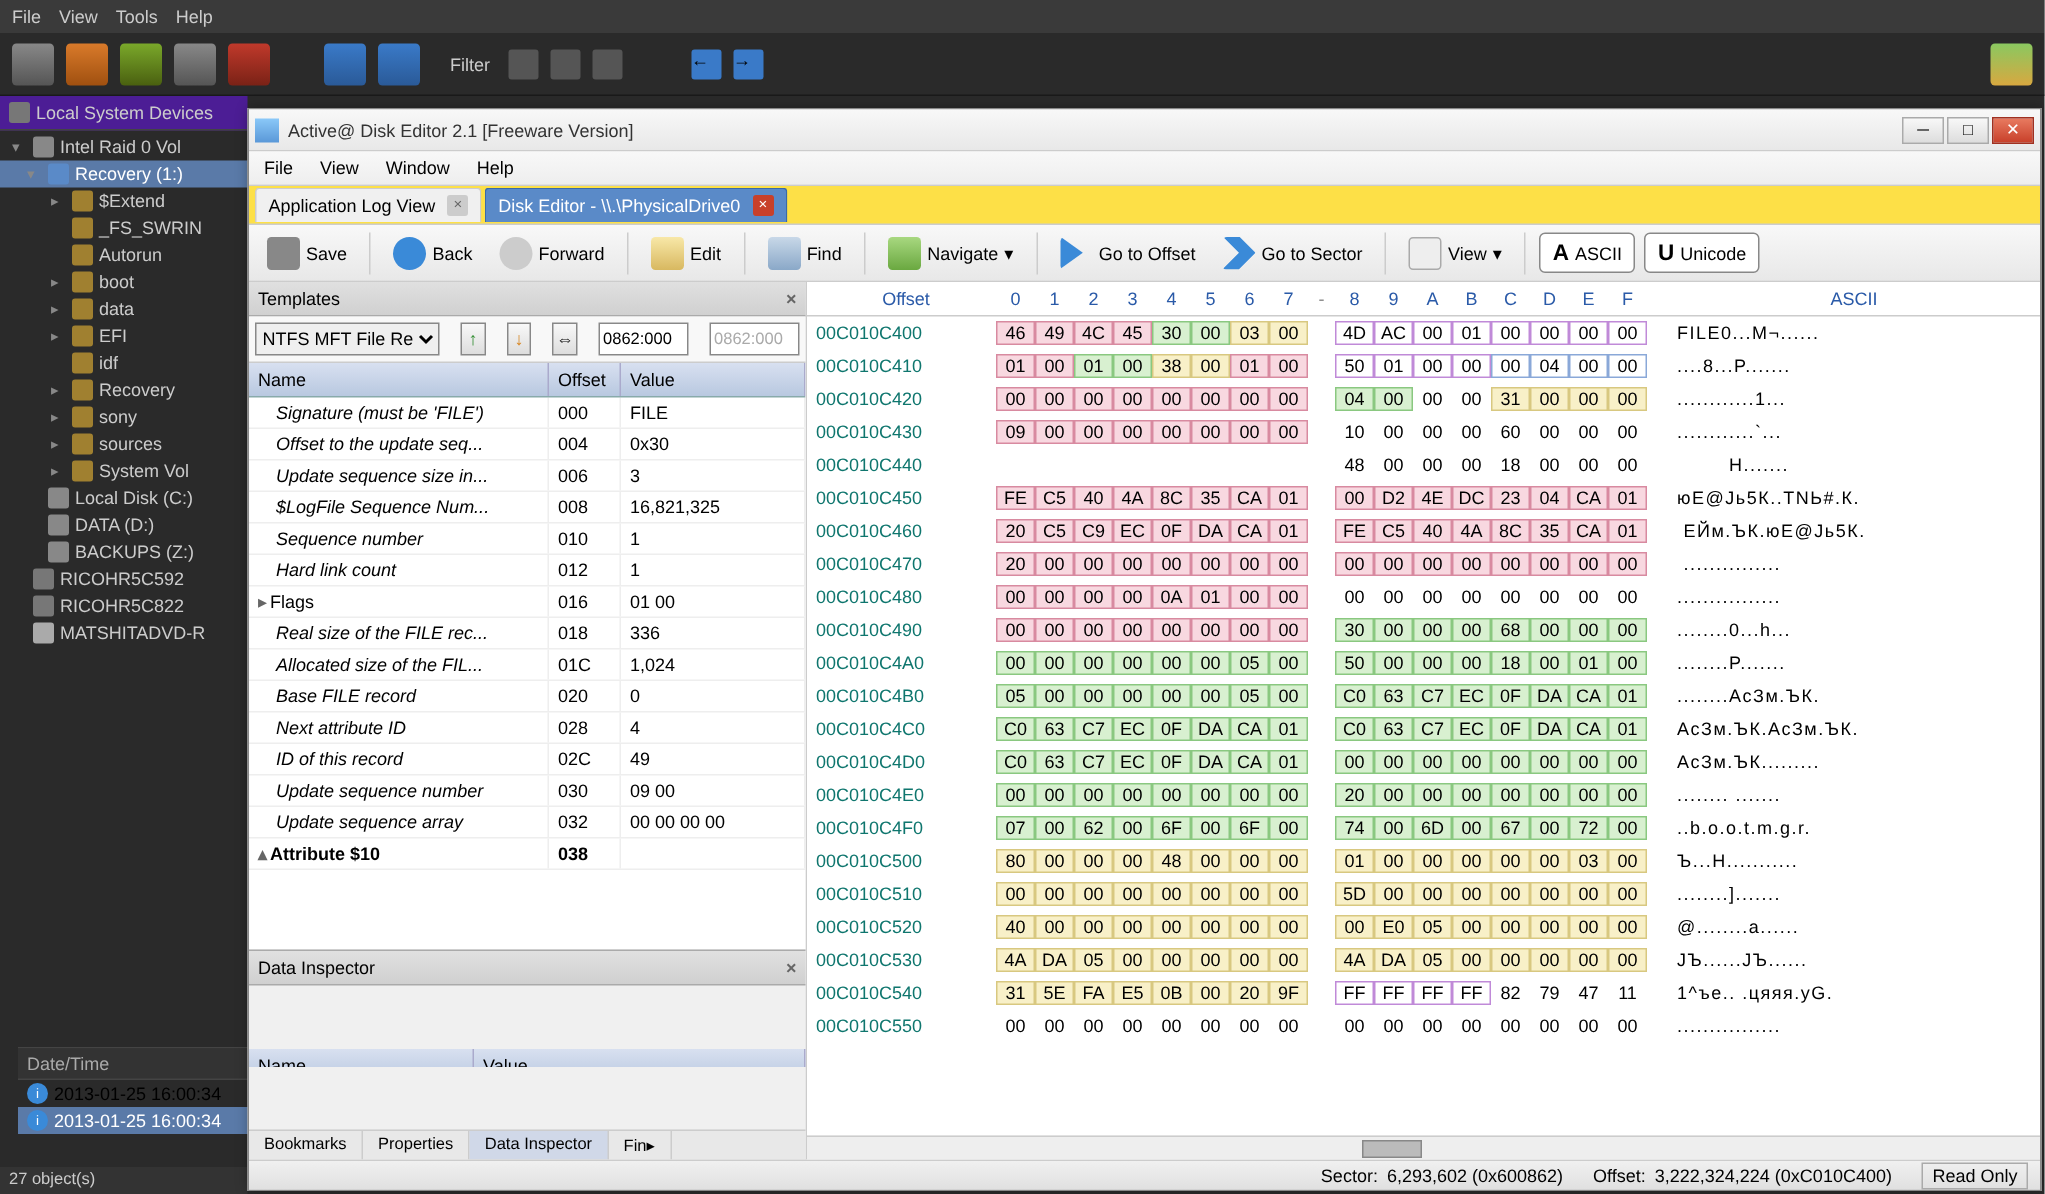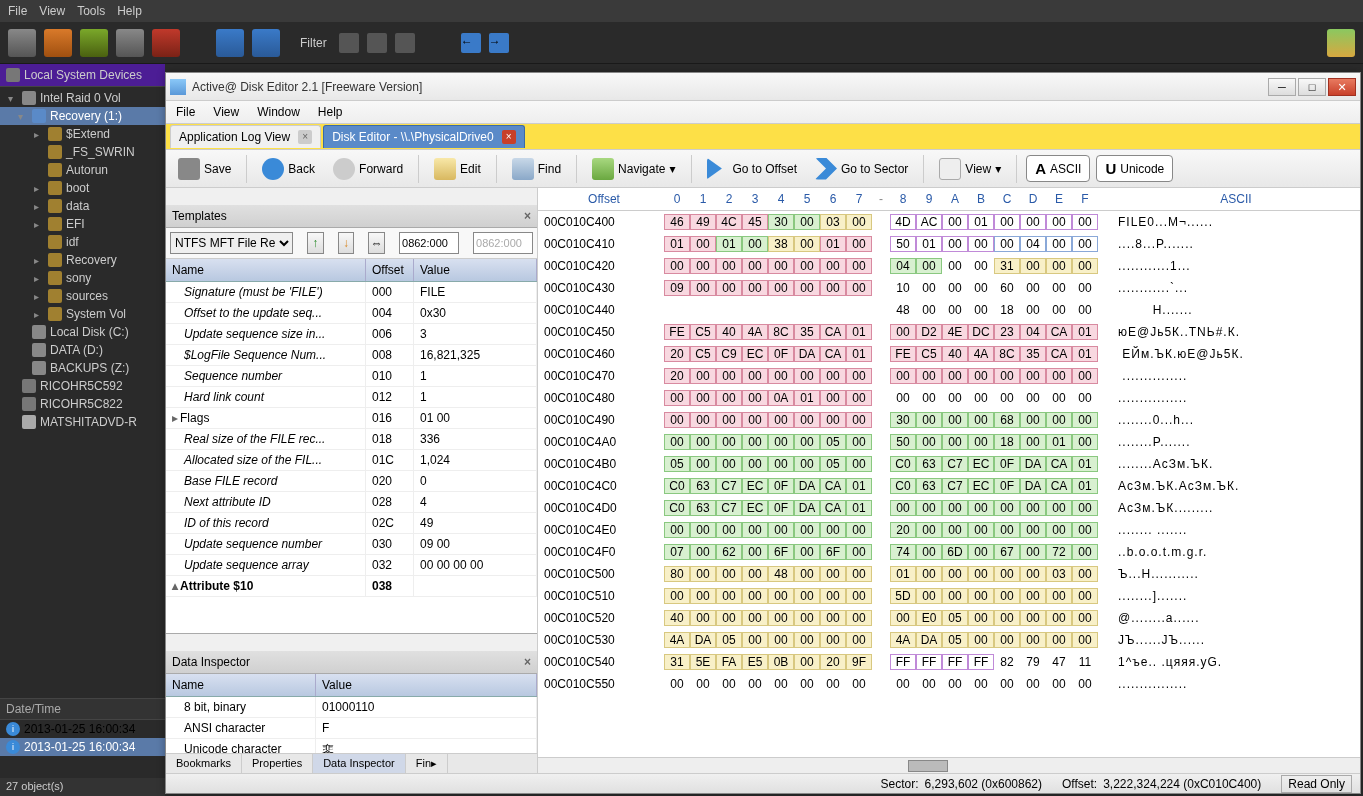--- a/index.html
+++ b/index.html
@@ -26,21 +26,21 @@
 .tree-item.l1 { padding-left: 18px; }
 .tree-item.l2 { padding-left: 34px; }
 .tree-item.selected { background: #5a7aa8; color: #fff; }
 .tree-icon { width: 14px; height: 14px; background: #a08030; border-radius: 2px; flex-shrink: 0; }
 .tree-icon.drive { background: #888; }
 .tree-icon.partition { background: #5a8ac8; }
 .tree-icon.device { background: #777; }
 .tree-icon.cd { background: #aaa; }
 .expand { color: #888; font-size: 10px; width: 10px; }
 
-.datetime-pane { position: absolute; left: 0; bottom: 18px; width: 165px; height: 80px; background: #2a2a2a; border-top: 1px solid #444; }
+.datetime-pane { position: absolute; left: 12px; bottom: 18px; width: 165px; height: 80px; background: #2a2a2a; border-top: 1px solid #444; }
 .datetime-header { background: #333; padding: 3px 6px; color: #aaa; border-bottom: 1px solid #444; }
 .datetime-row { padding: 2px 6px; display: flex; align-items: center; gap: 4px; white-space: nowrap; }
 .datetime-row.sel { background: #5a7aa8; color: #fff; }
 .info-dot { width: 14px; height: 14px; background: #3a8ad8; border-radius: 50%; font-size: 9px; color: #fff; text-align: center; line-height: 14px; }
 
 .status-bar-outer { position: absolute; left: 0; bottom: 0; width: 165px; height: 18px; background: #333; color: #ccc; padding: 2px 6px; font-size: 11px; }
 
 
 .inner-window { position: absolute; left: 165px; top: 72px; right: 2px; bottom: 2px; background: #fff; border: 1px solid #888; box-shadow: 0 0 8px rgba(0,0,0,0.3); display: flex; flex-direction: column; }
 .inner-title-bar { background: linear-gradient(#f8f8f8, #e8e8e8); height: 28px; display: flex; align-items: center; padding: 0 4px; border-bottom: 1px solid #ccc; }
@@ -71,21 +71,21 @@
 .t-sector { background: #3a8ad8; }
 .t-view { background: #eee; border: 1px solid #aaa; }
 .view-toggle { border: 1px solid #888; border-radius: 4px; padding: 4px 8px; display: flex; align-items: center; gap: 4px; cursor: pointer; background: #fff; }
 .view-toggle .big { font-size: 15px; font-weight: bold; }
 .sep { width: 1px; height: 28px; background: #ccc; margin: 0 3px; }
 
 .inner-body { flex: 1; display: flex; overflow: hidden; }
 
 
 .templates-panel { width: 372px; border-right: 1px solid #ccc; display: flex; flex-direction: column; background: #f0f0f0; }
-.panel-header { background: linear-gradient(#e0e0e0,#d0d0d0); padding: 4px 6px; display: flex; justify-content: space-between; align-items: flex-end; border-bottom: 1px solid #aaa; margin-top: 17px; }
+.panel-header { background: linear-gradient(#e0e0e0,#d0d0d0); padding: 4px 6px; display: flex; justify-content: space-between; align-items: flex-end; border-bottom: 1px solid #aaa; }
 .panel-close { cursor: pointer; color: #666; font-weight: bold; }
 .templates-toolbar { padding: 4px; display: flex; gap: 14px; align-items: center; background: #f8f8f8; border-bottom: 1px solid #ccc; }
 .templates-toolbar select { flex: 1; height: 22px; border: 1px solid #888; }
 .small-btn { width: 24px; height: 22px; border: 1px solid #888; background: linear-gradient(#f8f8f8,#ddd); cursor: pointer; text-align: center; line-height: 20px; }
 .offset-box { width: 60px; height: 22px; border: 1px solid #888; padding: 0 2px; font-size: 11px; }
 
 .templates-grid { flex: 1; overflow-y: auto; background: #fff; }
 .grid-header { display: flex; background: linear-gradient(#d8e0f0,#b8c8e0); border-bottom: 1px solid #8aa; position: sticky; top: 0; }
 .grid-header > div { padding: 4px 6px; border-right: 1px solid #aac; font-weight: normal; }
 .col-name { width: 200px; }
@@ -99,34 +99,34 @@
 
 
 .hex-panel { flex: 1; display: flex; flex-direction: column; overflow: hidden; background: #fff; }
 .hex-header { display: flex; font-family: 'Courier New', monospace; font-size: 13px; padding: 4px 6px; border-bottom: 1px solid #ccc; }
 .hex-header .offset-col { width: 120px; text-align: center; color: #2a5aa8; }
 .hex-header .byte-col { width: 26px; text-align: center; color: #2a5aa8; }
 .hex-header .gap { width: 18px; text-align: center; color: #888; }
 .hex-header .ascii-col { flex: 1; text-align: center; color: #2a5aa8; padding-left: 20px; }
 .hex-body { flex: 1; overflow: auto; font-family: 'Courier New', monospace; font-size: 13px; }
 .hex-row { display: flex; padding: 1px 6px; height: 22px; align-items: center; }
-.hex-row .addr { width: 120px; color: #000000; }
+.hex-row .addr { width: 120px; color: #0f766e; }
 .hex-row .byte { width: 26px; text-align: center; }
 .hex-row .gap { width: 18px; }
 .hex-row .ascii { flex: 1; padding-left: 20px; letter-spacing: 1px; white-space: pre; }
 .hl-pink { background: #f8d8e0; border: 1px solid #d88aa0; }
 .hl-green { background: #d8f0d0; border: 1px solid #8ac880; }
 .hl-yellow { background: #f8f0c8; border: 1px solid #d8c880; }
 .hl-purple { border: 1px solid #c08ad8; }
 .hl-blue { border: 1px solid #8aa8d8; }
 .hex-scrollbar-h { height: 16px; background: #eee; border-top: 1px solid #ccc; position: relative; }
 .hex-scrollbar-h .thumb { position: absolute; left: 45%; width: 40px; height: 12px; top: 2px; background: #bbb; border: 1px solid #888; }
 
 
-.inspector-panel { height: 140px; border-top: 1px solid #aaa; display: flex; flex-direction: column; background: #f0f0f0; }
+.inspector-panel { height: 140px; border-top: 1px solid #aaa; display: flex; flex-direction: column; background: #f0f0f0; gap: 42px; }
 .inspector-grid { flex: 1; overflow-y: auto; background: #fff; }
 .inspector-tabs { display: flex; background: #e8e8e8; border-top: 1px solid #ccc; }
 .insp-tab { padding: 3px 10px; border-right: 1px solid #ccc; cursor: pointer; font-size: 11px; }
 .insp-tab.active { background: #d0d8e8; }
 
 .inner-status { height: 20px; background: linear-gradient(#f0f0f0,#e0e0e0); border-top: 1px solid #ccc; display: flex; align-items: center; padding: 0 8px; gap: 20px; font-size: 11px; justify-content: flex-end; }
 .inner-status .field { display: flex; gap: 6px; }
 .ro-badge { border: 1px solid #aaa; padding: 1px 6px; }
 </style>
 </head>

